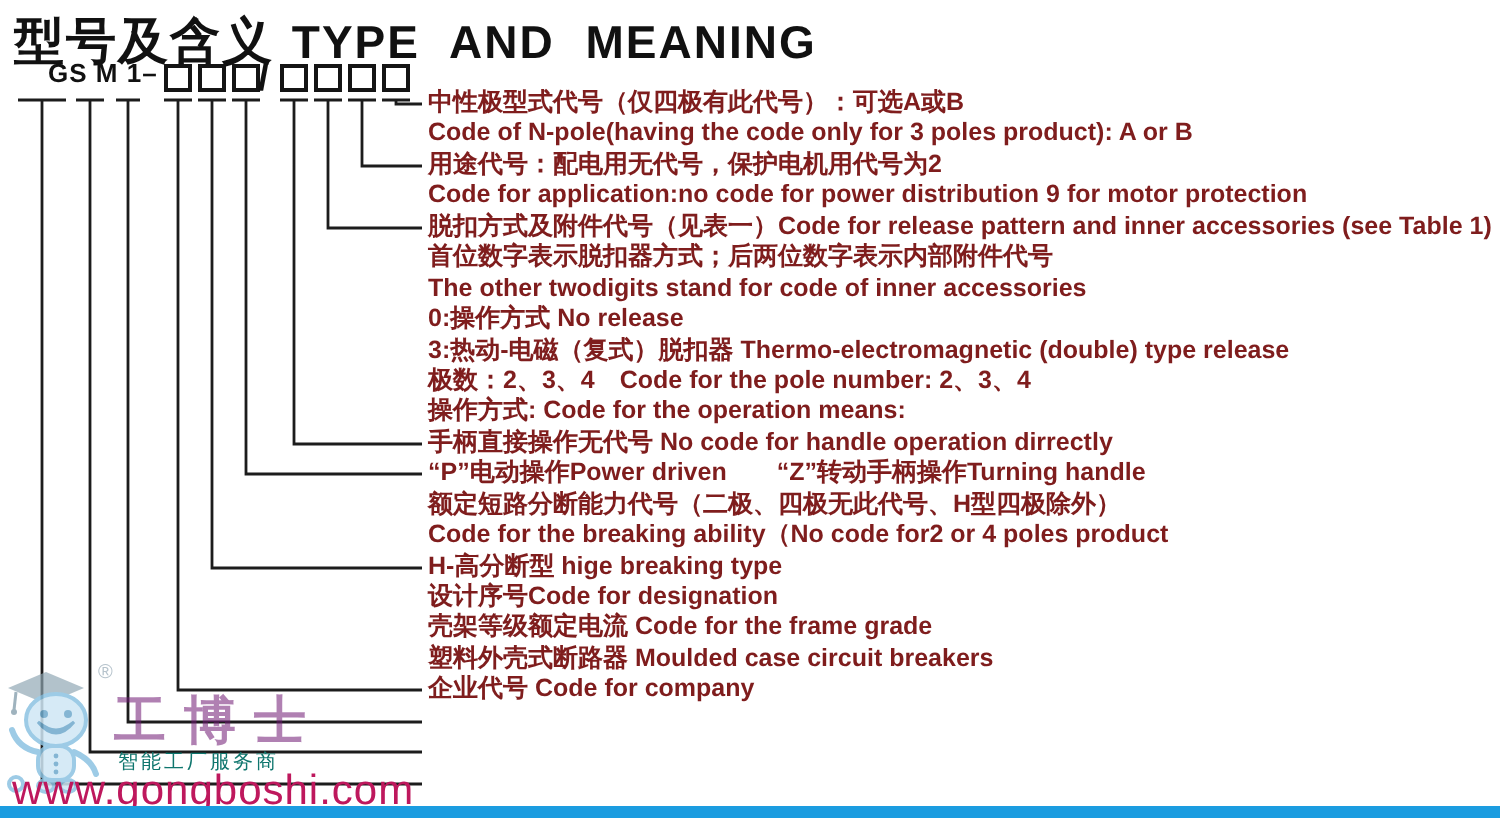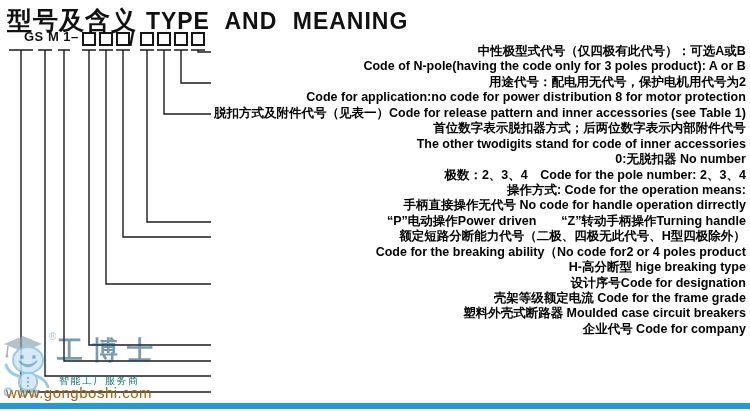--- a/index.html
+++ b/index.html
@@ -24,25 +24,25 @@
 
   
   .rows{position:absolute;left:214px;top:44px;font-size:12.5px;font-weight:bold;
         line-height:15.45px;white-space:nowrap;}
   .mrow{height:15.45px;}
 
   
   .watermark{position:absolute;left:0;top:330px;width:230px;height:76px;}
   .wm-robot{position:absolute;left:2px;top:2px;opacity:.85;}
   .wm-reg{position:absolute;left:49px;top:1px;font-size:10px;color:#b6c3cc;}
-  .wm-brand{position:absolute;left:57px;top:3px;font-size:26px;font-weight:bold;
-            color:#0c4a6e;opacity:.55;letter-spacing:9px;white-space:nowrap;}
+  .wm-brand{position:absolute;left:57px;top:13px;font-size:26px;font-weight:bold;
+            color:#701a75;opacity:.55;letter-spacing:9px;white-space:nowrap;}
   .wm-tagline{position:absolute;left:59px;top:44px;font-size:10px;color:#0f766e;
               letter-spacing:1.5px;white-space:nowrap;}
-  .wm-url{position:absolute;left:6px;top:54px;font-size:15px;color:#a16207;
+  .wm-url{position:absolute;left:6px;top:54px;font-size:21px;color:#be185d;
           letter-spacing:.5px;white-space:nowrap;}
 
   
   .accent-bar{position:absolute;left:0;top:403px;width:750px;height:6px;background:#1b9ce0;}
 </style>
 </head>
 <body>
 
 <div class="page">
 
@@ -73,29 +73,30 @@
       M58,50h12  M64,50V361H211
       M82,50h14  M89,50V345H211
       M99,50h14  M106,50V284H211
       M116,50h14 M123,50V237H211
       M140,50h14 M147,50V222H211
       M157,50h14 M164,50V114H211
       M174,50h14 M181,50V83H211
       M191,50h14 M198,50V52H211"></path>
   </svg>
 
-  <div class="rows" id="rows" style="color: #000000; text-align: right;">
+  <div class="rows" id="rows" style="color: #7f1d1d;">
       <div class="mrow">中性极型式代号（仅四极有此代号）：可选A或B</div>
       <div class="mrow">Code of N-pole(having the code only for 3 poles product):  A or B</div>
       <div class="mrow">用途代号：配电用无代号，保护电机用代号为2</div>
-      <div class="mrow">Code for application:no code for power distribution 8 for motor protection</div>
+      <div class="mrow">Code for application:no code for power distribution 9 for motor protection</div>
       <div class="mrow">脱扣方式及附件代号（见表一）Code for release pattern and inner accessories (see Table 1)</div>
       <div class="mrow">首位数字表示脱扣器方式；后两位数字表示内部附件代号</div>
       <div class="mrow">The other twodigits stand for code of inner accessories</div>
-      <div class="mrow">0:无脱扣器 No number</div>
+      <div class="mrow">0:操作方式 No release</div>
+      <div class="mrow">3:热动-电磁（复式）脱扣器 Thermo-electromagnetic (double) type release</div>
       <div class="mrow">极数：2、3、4　Code for the pole number: 2、3、4</div>
       <div class="mrow">操作方式: Code for the operation means:</div>
       <div class="mrow">手柄直接操作无代号 No code for handle operation dirrectly</div>
       <div class="mrow">“P”电动操作Power driven　　“Z”转动手柄操作Turning handle</div>
       <div class="mrow">额定短路分断能力代号（二极、四极无此代号、H型四极除外）</div>
       <div class="mrow">Code for the breaking ability（No code for2 or 4 poles product</div>
       <div class="mrow">H-高分断型 hige breaking type</div>
       <div class="mrow">设计序号Code for designation</div>
       <div class="mrow">壳架等级额定电流 Code for the frame grade</div>
       <div class="mrow">塑料外壳式断路器 Moulded case circuit breakers</div>

